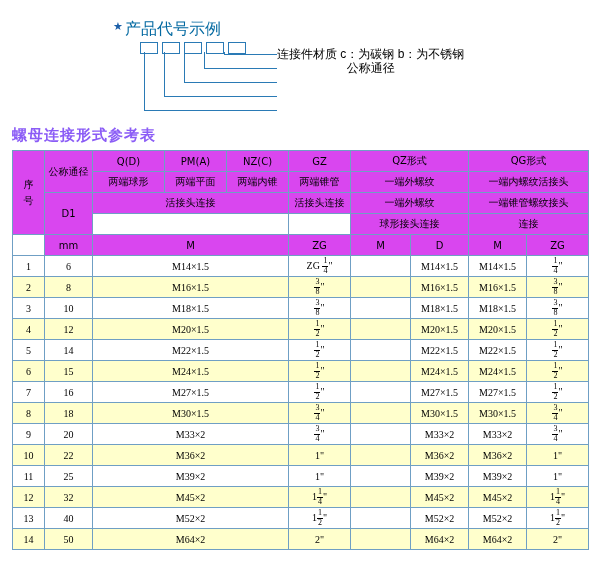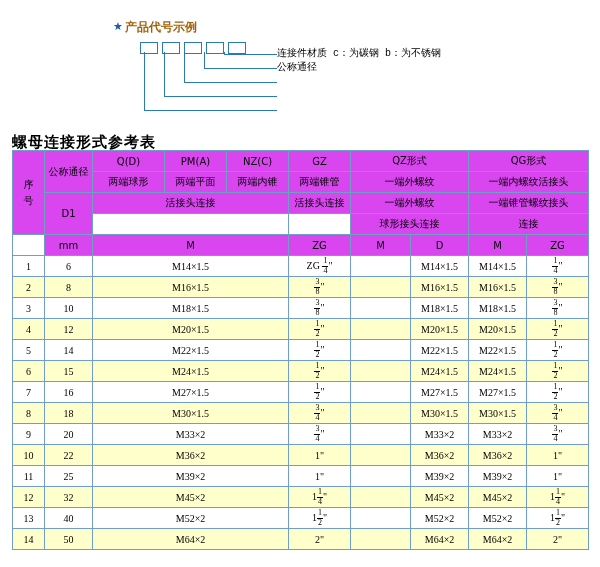--- a/index.html
+++ b/index.html
@@ -11,50 +11,49 @@
     position:relative;
     overflow:hidden;
   }
   
   .diagram{position:relative;height:118px;}
   .star{
     position:absolute;left:113px;top:20px;color:#1b5fa8;font-size:11px;
   }
   .diagram-title{
     position:absolute;left:125px;top:19px;
-    font-weight:bold;color:#a16207;font-size:12px;
+    font-weight:normal;color:#0369a1;font-size:16px;
     font-family:"DejaVu Sans",sans-serif;
   }
   .jr{
     position:absolute;left:118px;top:41px;font-size:12px;color:#000;
     font-family:"Liberation Serif",serif;
     margin-left:24px;
   }
   .boxrow{position:absolute;left:140px;top:41px;}
   .boxrow span{
     display:inline-block;width:16px;height:10px;
     border:1px solid #2a7ab5;margin-right:4px;
     background:#fff;vertical-align:middle;
   }
-  .legend{position:absolute;left:277px;top:47px;line-height:14.2px;font-size:10px;
-    font-family:Liberation Mono, monospace;}
+  .legend{position:absolute;left:277px;top:47px;line-height:14.2px;font-size:12px;
+    font-family:Liberation Sans, sans-serif;text-align:center;}
   .legend div{white-space:nowrap;}
   .leaderbox{
     position:absolute;left:141px;top:52px;width:136px;height:58px;
   }
   .leaderbox i{
     position:absolute;background:#2a7ab5;display:block;
   }
   
   .table-title{
     position:absolute;left:12px;top:126px;
-    font-size:15px;font-weight:bold;color:#000000;
+    font-size:15px;font-weight:bold;color:#8b5cf6;
     font-family:"DejaVu Sans",sans-serif;
     letter-spacing:1px;
-    margin-top:7px;
   }
   
   table{
     position:absolute;left:12px;top:150px;
     border-collapse:collapse;
     width:576px;
     table-layout:fixed;
   }
   td,th{
     border:1px solid #6f9fc4;

